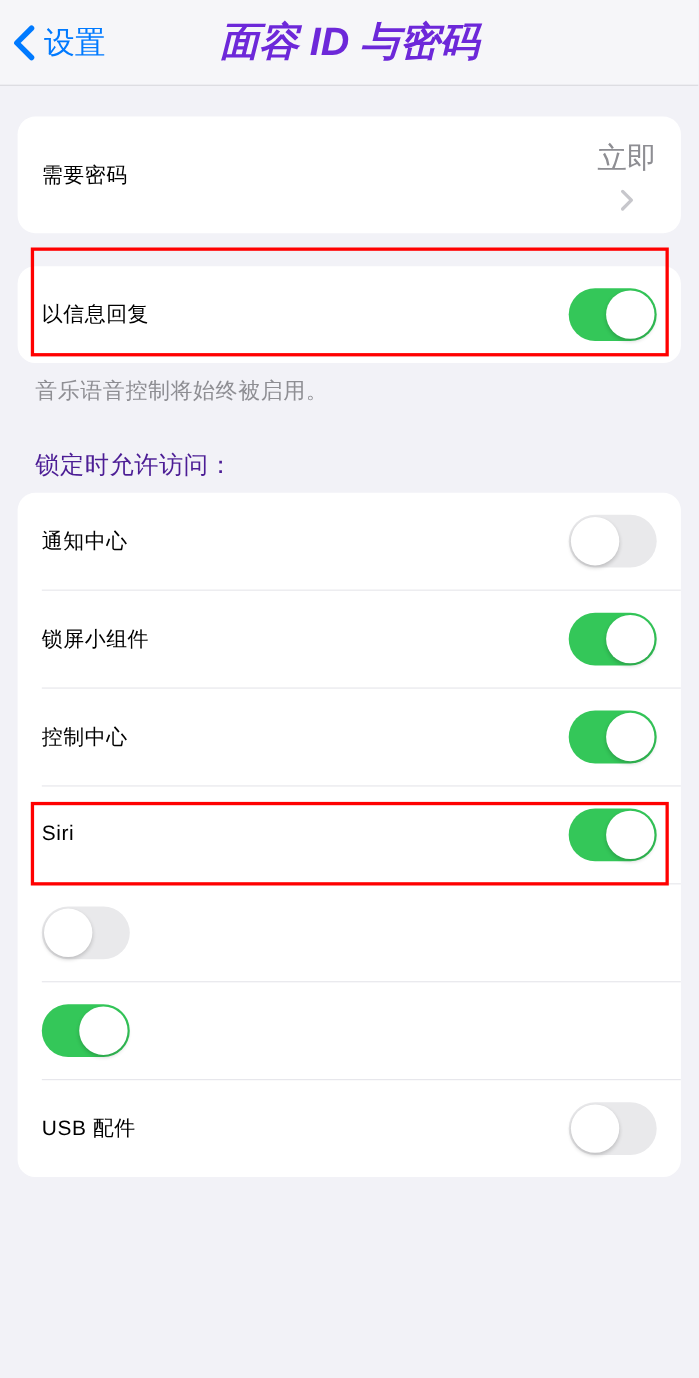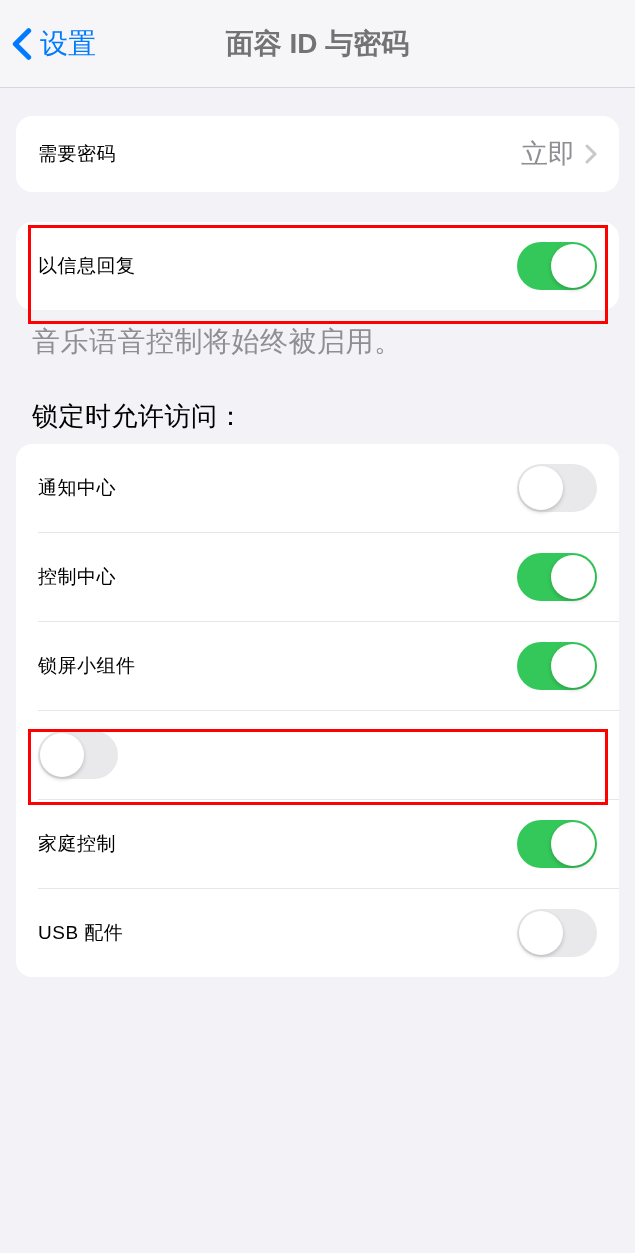--- a/index.html
+++ b/index.html
@@ -8,21 +8,21 @@
       box-sizing: border-box;
       font-family: -apple-system, BlinkMacSystemFont, "PingFang SC", "Helvetica Neue", sans-serif;
     }
     body {
       width: 635px;
       height: 1253px;
       background: #f2f2f7;
       overflow: hidden;
     }
     .nav-bar {
-      height: 88px;
+      height: 78px;
       background: #f6f6f9;
       display: flex;
       align-items: center;
       position: relative;
       border-bottom: 1px solid #d8d8dc;
     }
     .back-button {
       display: flex;
       align-items: center;
       padding-left: 12px;
@@ -31,23 +31,24 @@
     }
     .back-chevron {
       width: 20px;
       height: 34px;
       margin-right: 8px;
     }
     .nav-title {
       position: absolute;
       left: 50%;
       transform: translateX(-50%);
-      font-size: 28px;
+      font-size: 36px;
       font-weight: 600;
-      color: #737373;
+      color: #6d28d9;
+      font-style: italic;
     }
     .content {
       padding: 0;
     }
     .group {
       margin: 30px 16px 0 16px;
       background: #fff;
       border-radius: 16px;
       overflow: hidden;
     }
@@ -71,20 +72,21 @@
       font-size: 19px;
       color: #000;
       letter-spacing: 0.5px;
     }
     .row-value {
       font-size: 27px;
       color: #8e8e93;
       display: flex;
       align-items: center;
       gap: 10px;
+      flex-direction: column;
     }
     .chevron-right {
       width: 12px;
       height: 20px;
       color: #c7c7cc;
     }
     .toggle {
       width: 80px;
       height: 48px;
       border-radius: 24px;
@@ -106,29 +108,29 @@
       top: 2px;
       box-shadow: 0 2px 4px rgba(0,0,0,0.2);
     }
     .toggle.on .knob {
       right: 2px;
     }
     .toggle.off .knob {
       left: 2px;
     }
     .footer-text {
-      font-size: 28px;
+      font-size: 20px;
       color: #8e8e93;
       padding: 12px 32px 0 32px;
       line-height: 1.4;
       letter-spacing: 0.5px;
     }
     .header-text {
-      font-size: 26px;
-      color: #000000;
+      font-size: 22px;
+      color: #4c1d95;
       padding: 38px 32px 10px 32px;
       letter-spacing: 0.5px;
     }
     .highlight-box {
       position: absolute;
       border: 3px solid #ff0000;
       pointer-events: none;
       z-index: 10;
     }
     .group-tight {
@@ -174,38 +176,43 @@
 
   <div class="header-text">锁定时允许访问：</div>
   <div class="group group-tight" id="locked-access-list">
       <div class="row">
         <span class="row-label">通知中心</span>
         <div class="toggle off">
           <div class="knob"></div>
         </div>
       </div>
       <div class="row">
+        <span class="row-label">锁屏小组件</span>
+        <div class="toggle on">
+          <div class="knob"></div>
+        </div>
+      </div>
+      <div class="row">
         <span class="row-label">控制中心</span>
         <div class="toggle on">
           <div class="knob"></div>
         </div>
       </div>
       <div class="row">
-        <span class="row-label">锁屏小组件</span>
+        <span class="row-label">Siri</span>
         <div class="toggle on">
           <div class="knob"></div>
         </div>
       </div>
       <div class="row">
         <div class="toggle off">
           <div class="knob"></div>
         </div>
       </div>
       <div class="row">
-        <span class="row-label">家庭控制</span>
         <div class="toggle on">
           <div class="knob"></div>
         </div>
       </div>
       <div class="row">
         <span class="row-label">USB 配件</span>
         <div class="toggle off">
           <div class="knob"></div>
         </div>
       </div>

